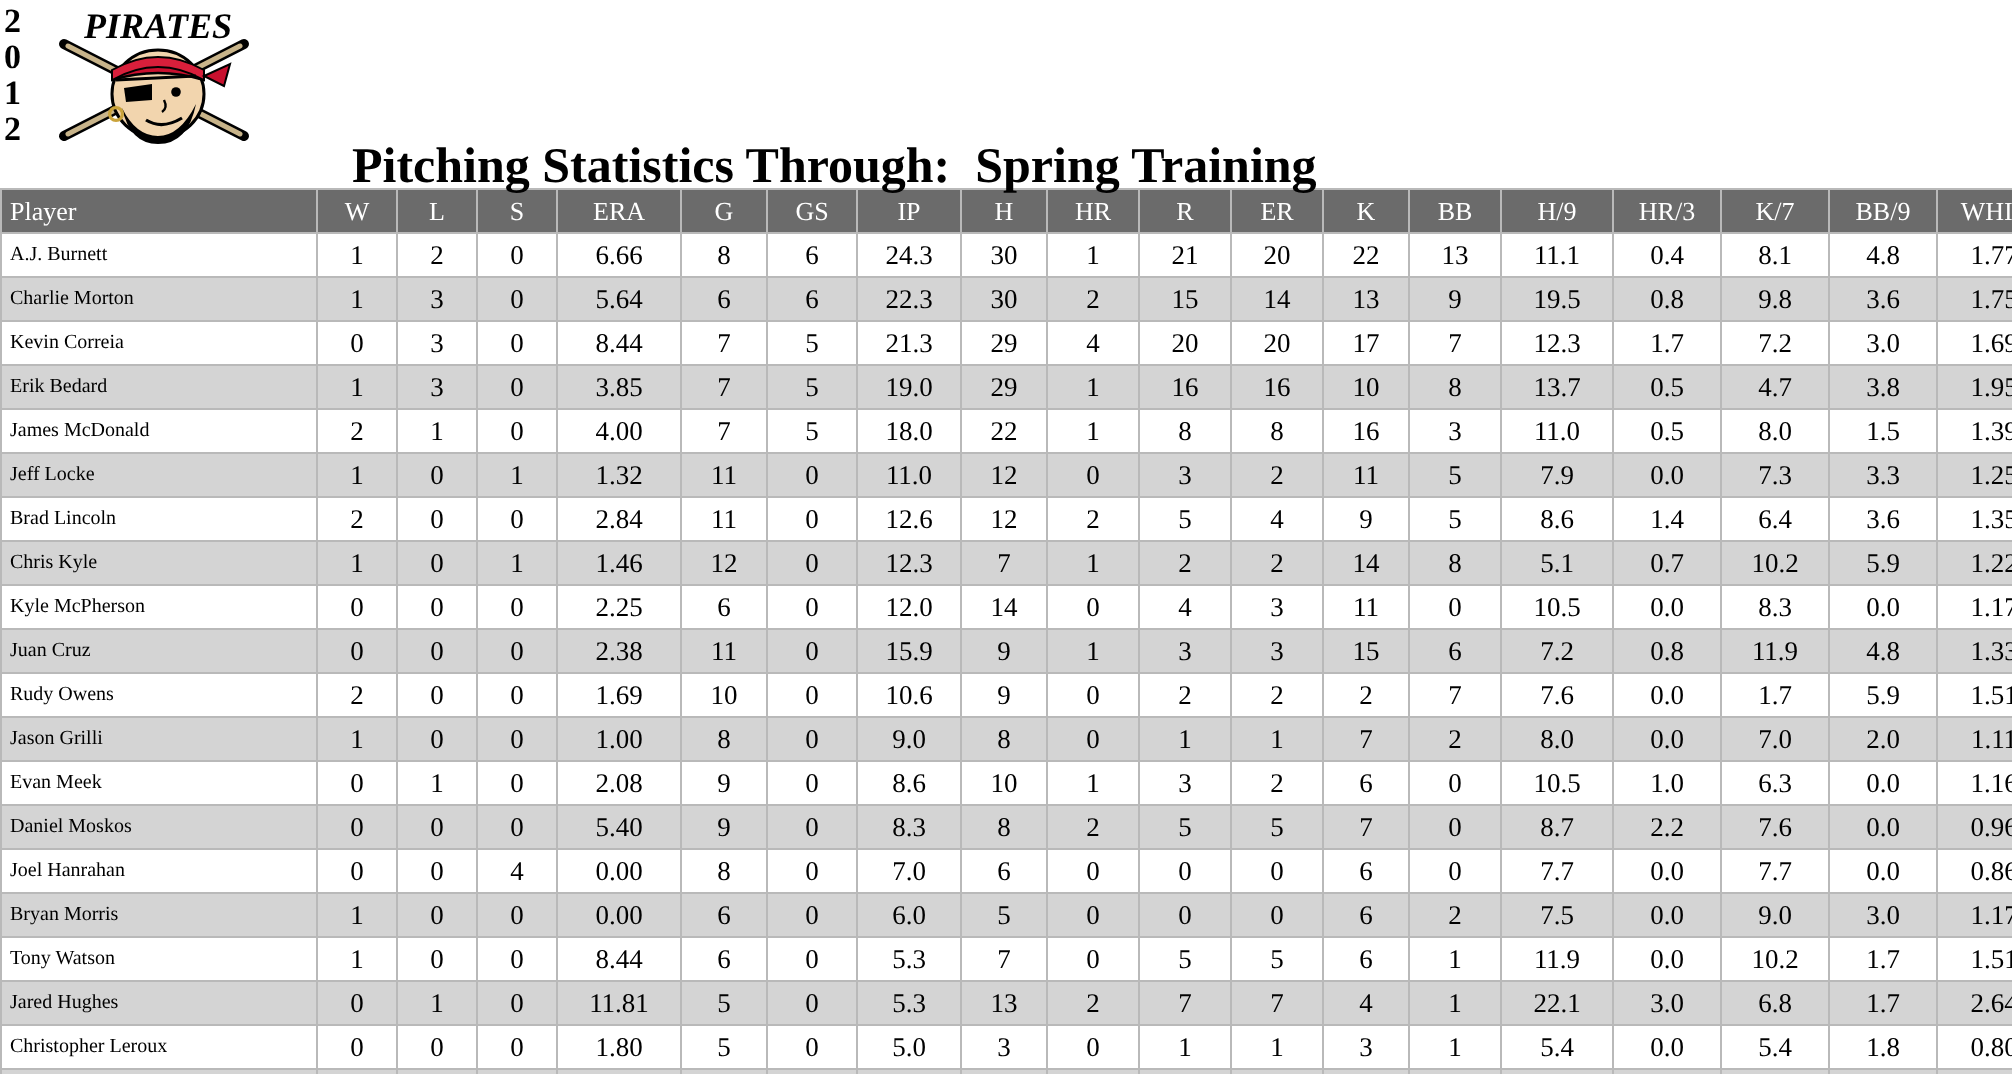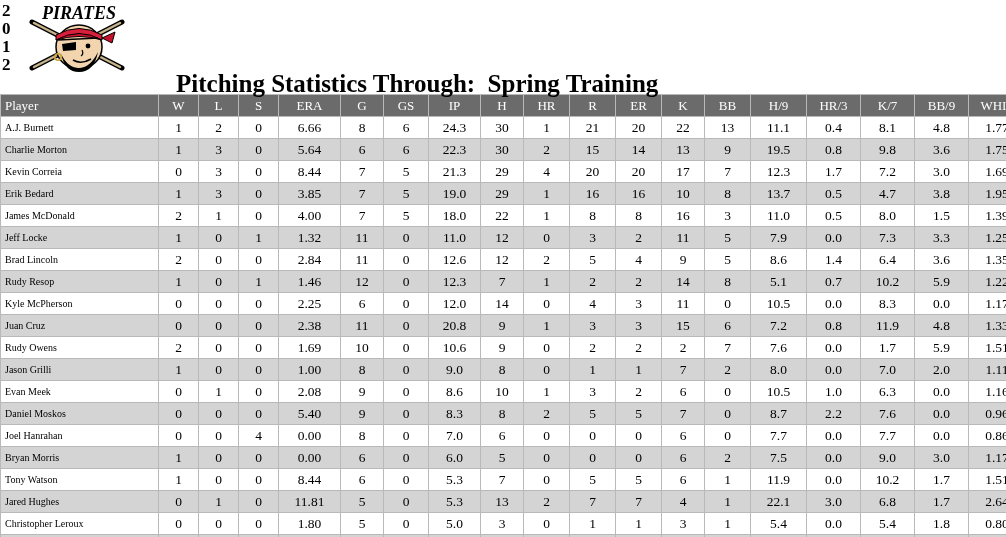--- a/index.html
+++ b/index.html
@@ -340,21 +340,21 @@
           <td>4</td>
           <td>9</td>
           <td>5</td>
           <td>8.6</td>
           <td>1.4</td>
           <td>6.4</td>
           <td>3.6</td>
           <td>1.35</td>
         </tr>
         <tr class="even">
-          <td class="player">Rudy Resop</td>
+          <td class="player">Chris Kyle</td>
           <td>1</td>
           <td>0</td>
           <td>1</td>
           <td>1.46</td>
           <td>12</td>
           <td>0</td>
           <td>12.3</td>
           <td>7</td>
           <td>1</td>
           <td>2</td>
@@ -389,21 +389,21 @@
           <td>1.17</td>
         </tr>
         <tr class="even">
           <td class="player">Juan Cruz</td>
           <td>0</td>
           <td>0</td>
           <td>0</td>
           <td>2.38</td>
           <td>11</td>
           <td>0</td>
-          <td>20.8</td>
+          <td>15.9</td>
           <td>9</td>
           <td>1</td>
           <td>3</td>
           <td>3</td>
           <td>15</td>
           <td>6</td>
           <td>7.2</td>
           <td>0.8</td>
           <td>11.9</td>
           <td>4.8</td>

